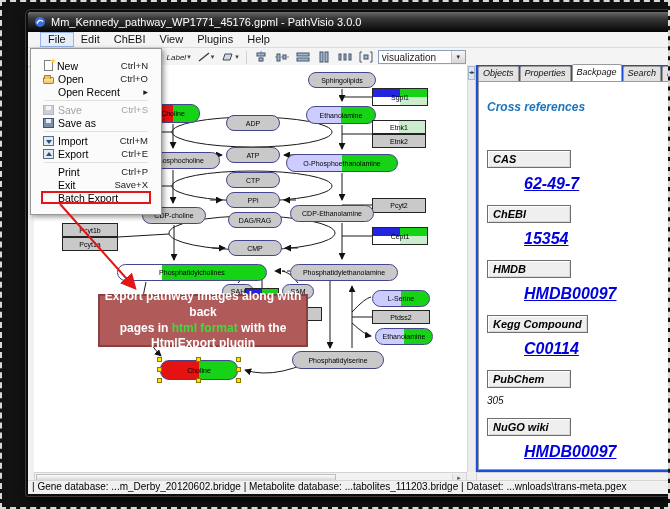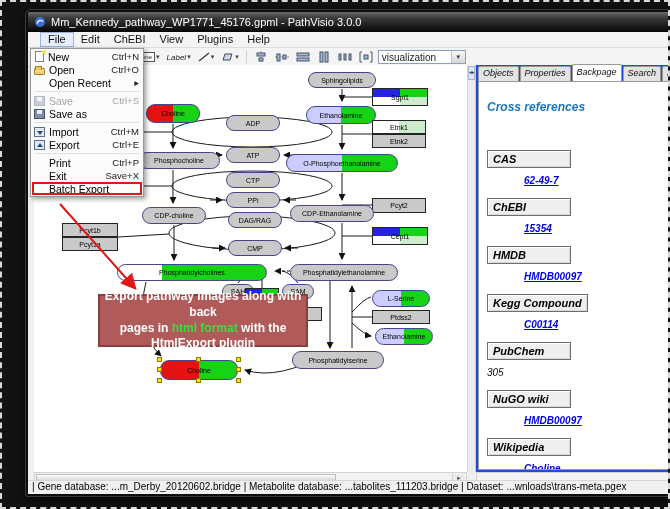--- a/index.html
+++ b/index.html
@@ -29,21 +29,21 @@
   .splitter .grab{height:12px;margin:1px 0 0 0;background:#dde5f0;border:1px solid #a8b6ca;font-size:5.5px;text-align:center;line-height:10px;color:#335;}
   .panel{position:absolute;left:448px;top:53px;width:198px;height:407px;background:#1d4ed8;font-style:italic;}
   .tabs{height:16px;display:flex;align-items:flex-end;padding-left:2px;font-size:9px;}
   .tab{border:1px solid #9b9b9b;border-bottom:none;background:#e3e3e3;padding:1px 4px;height:12px;line-height:11px;border-radius:2px 2px 0 0;margin-right:1px;color:#111;white-space:nowrap;}
   .tab.active{background:#fff;height:14px;line-height:13px;}
   .panel-content{position:absolute;left:2px;top:16px;right:3px;bottom:2px;background:#fff;border:1px solid #9a9a9a;overflow:hidden;padding:4px 8px;box-sizing:border-box;}
   .bp-heading{color:#1b75bc;font-weight:bold;font-size:12px;margin:14px 0 36px 0;}
   .bp-section{margin-bottom:10px;}
   .bp-head{width:max-content;min-width:84px;box-sizing:border-box;border:1px solid #6e6e6e;background:#efefef;
            box-shadow:inset 1px 1px 0 #fff, inset -1px -1px 0 #d8d8d8;font-weight:bold;font-size:11px;padding:2px 5px;color:#000;}
-  .bp-link{display:inline-block;margin:7px 0 2px 0;color:#0000dd;font-weight:bold;font-size:10px;text-decoration:underline;cursor:pointer;padding-left:37px;}
+  .bp-link{display:inline-block;margin:7px 0 2px 0;color:#0000dd;font-weight:bold;font-size:16px;text-decoration:underline;cursor:pointer;padding-left:37px;}
   .bp-plain{display:inline-block;margin:7px 0 2px 0;font-size:10px;color:#111;}
   
   .node{position:absolute;box-sizing:border-box;display:flex;align-items:center;justify-content:center;z-index:2;}
   .node .n-label{font-size:7px;line-height:1;color:#000;white-space:nowrap;position:relative;z-index:1;}
   .node.pill,.node.pill2{border:1px solid #45458c;border-radius:9px;background:#c9c9c9;}
   .node.box,.node.box2{border:1px solid #242424;background:#c9c9c9;}
   .node.box2{background:linear-gradient(to right,#ffffff 50%,#cdeccd 50%);}
   .node.quad{border:1px solid #242424;background:#fff;overflow:hidden;}
   .q{position:absolute;left:0;right:0;}
   .q.t{top:0;height:50%;background:linear-gradient(to right,#2323e0 50%,#16d316 50%);}
@@ -52,21 +52,21 @@
   .hd.nw{left:-4px;top:-4px}.hd.n{left:50%;margin-left:-3px;top:-4px}.hd.ne{right:-4px;top:-4px}
   .hd.w{left:-4px;top:50%;margin-top:-3px}.hd.e{right:-4px;top:50%;margin-top:-3px}
   .hd.sw{left:-4px;bottom:-4px}.hd.s{left:50%;margin-left:-3px;bottom:-4px}.hd.se{right:-4px;bottom:-4px}
   
   .annotation{position:absolute;left:64px;top:229px;width:210px;height:53px;background:#b15a5a;border:2px solid #8a4040;
               z-index:4;color:#fff;font-weight:bold;font-size:12px;text-align:center;display:flex;flex-direction:column;
               justify-content:center;line-height:1.3;box-sizing:border-box;}
   .annotation .hl{color:#3ddc3d;}
   
   .file-menu{position:absolute;left:2px;top:36px;width:110px;background:#fbfbfb;border:1px solid #979797;
-             box-shadow:2px 2px 5px rgba(0,0,0,.4);z-index:40;padding:1px;font-size:10.5px;}
+             box-shadow:2px 2px 5px rgba(0,0,0,.4);z-index:40;padding:10px;font-size:10.5px;}
   .fm-item{display:flex;align-items:center;height:13px;padding:0 3px 0 2px;gap:4px;color:#000;}
   .fm-ico{width:11px;height:10px;flex:none;position:relative;}
   .fm-label{flex:1;white-space:nowrap;}
   .fm-short{color:#222;font-size:9.5px;}
   .fm-item.disabled .fm-label,.fm-item.disabled .fm-short{color:#a3a3a3;}
   .fm-item.disabled .fm-ico{opacity:.4;}
   .fm-sep{height:1px;background:#e0e0e0;margin:2px 3px;}
   .fm-item.boxed{outline:2px solid #e31515;outline-offset:-2px;text-decoration:underline;}
   .fm-ico.new-document-icon{background:#fff;border:1px solid #808080;width:7px;height:9px;margin-left:1px;}
   .fm-ico.new-document-icon::after{content:"";position:absolute;right:-4px;top:-3px;width:6px;height:6px;background:#ffd233;

